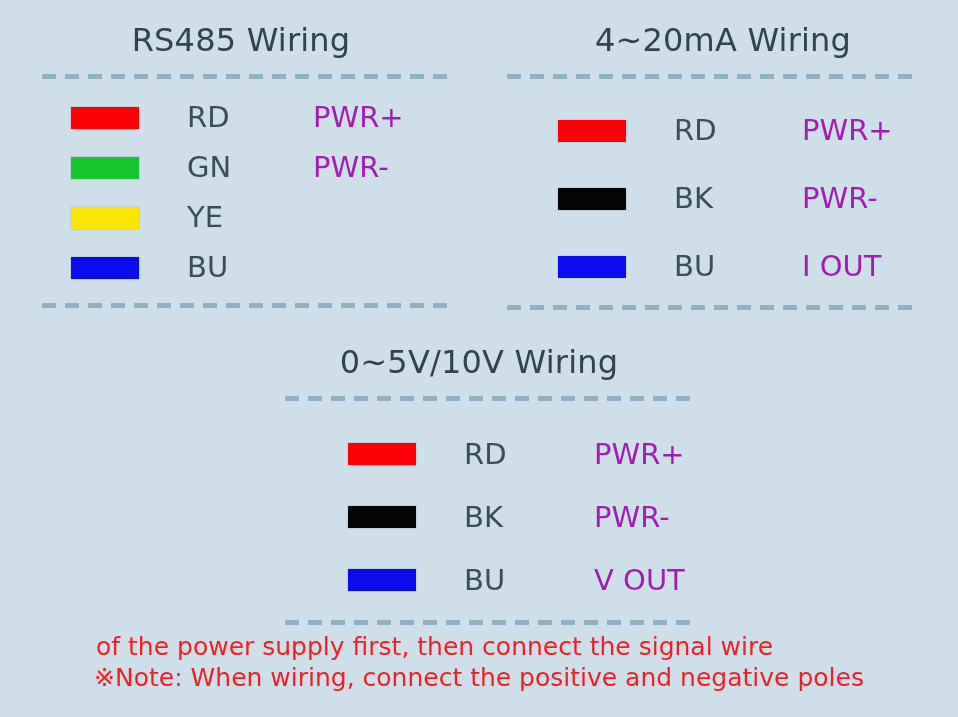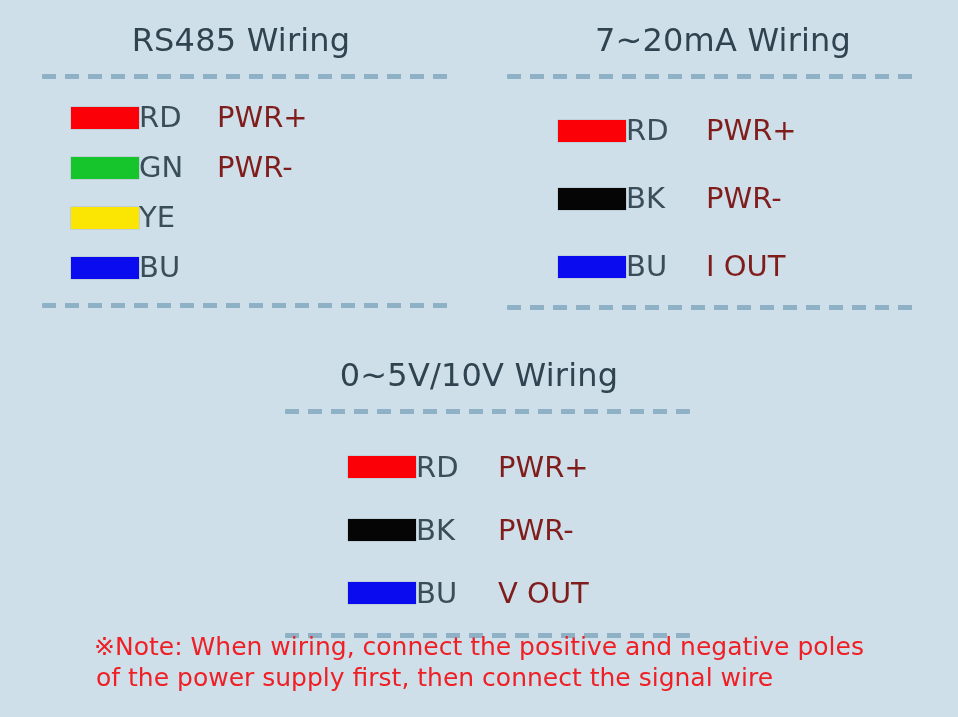--- a/index.html
+++ b/index.html
@@ -44,36 +44,37 @@
     border-radius: 1px;
   }
 
   .rows {
     display: flex;
     flex-direction: column;
   }
   .row {
     display: flex;
     align-items: center;
+    gap: 48px;
   }
   .swatch {
     width: 68px;
     height: 22px;
     flex: 0 0 auto;
     box-shadow: 0 0 0 0.5px rgba(60,80,95,0.22);
   }
   .code {
     color: #3a4e5a;
     font-size: 29px;
     line-height: 1;
     flex: 0 0 auto;
     text-align: left;
   }
   .func {
-    color: #7f1d1d;
+    color: #a21caf;
     font-size: 29px;
     line-height: 1;
     flex: 0 0 auto;
     text-align: left;
     white-space: nowrap;
   }
 
   
   #panel-rs485 { left: 0px; top: 24px; width: 470px; }
   #panel-rs485 .panel-title { font-size: 32px; margin-left: 12px; }
@@ -86,21 +87,21 @@
   
   #panel-420 { left: 488px; top: 24px; width: 470px; }
   #panel-420 .panel-title { font-size: 32px; }
   #panel-420 .rule { width: 412px; margin: 16px 0 0 19px; }
   #panel-420 .rows { margin: 18px 0 0 0; }
   #panel-420 .row { height: 68px; padding-left: 70px; }
   #panel-420 .code { width: 80px; }
   #panel-420 .rule.bottom { margin-top: 4px; }
 
   
-  #panel-0510 { left: 244px; top: 346px; width: 470px; margin-top: 13px; }
+  #panel-0510 { left: 244px; top: 346px; width: 470px; }
   #panel-0510 .panel-title { font-size: 32px; }
   #panel-0510 .rule { width: 405px; margin: 16px 0 0 41px; }
   #panel-0510 .rows { margin: 22px 0 0 0; }
   #panel-0510 .row { height: 63px; padding-left: 104px; }
   #panel-0510 .code { width: 82px; }
   #panel-0510 .rule.bottom { margin-top: 8px; }
 
   
   #note {
     position: absolute;
@@ -148,21 +149,21 @@
       <div class="row">
         <span class="swatch" style="background:#0b0bf0"></span>
         <span class="code">BU</span>
       </div>
 
     </div>
     <div class="rule bottom"></div>
   </section>
 
   <section class="panel" id="panel-420">
-    <div class="panel-title">7~20mA Wiring</div>
+    <div class="panel-title">4~20mA Wiring</div>
     <div class="rule top"></div>
     <div class="rows">
 
       <div class="row">
         <span class="swatch" style="background:#fb0007"></span>
         <span class="code">RD</span>
         <span class="func">PWR+</span>
       </div>
 
       <div class="row">
@@ -202,17 +203,17 @@
         <span class="swatch" style="background:#0b0bf0"></span>
         <span class="code">BU</span>
         <span class="func">V OUT</span>
       </div>
 
     </div>
     <div class="rule bottom"></div>
   </section>
 
   <div id="note">
+    <span class="note-line l2">of the power supply first, then connect the signal wire</span>
     <span class="note-line l1">※Note: When wiring, connect the positive and negative poles</span>
-    <span class="note-line l2">of the power supply first, then connect the signal wire</span>
   </div>
 
 </div>
 
 </body></html>

